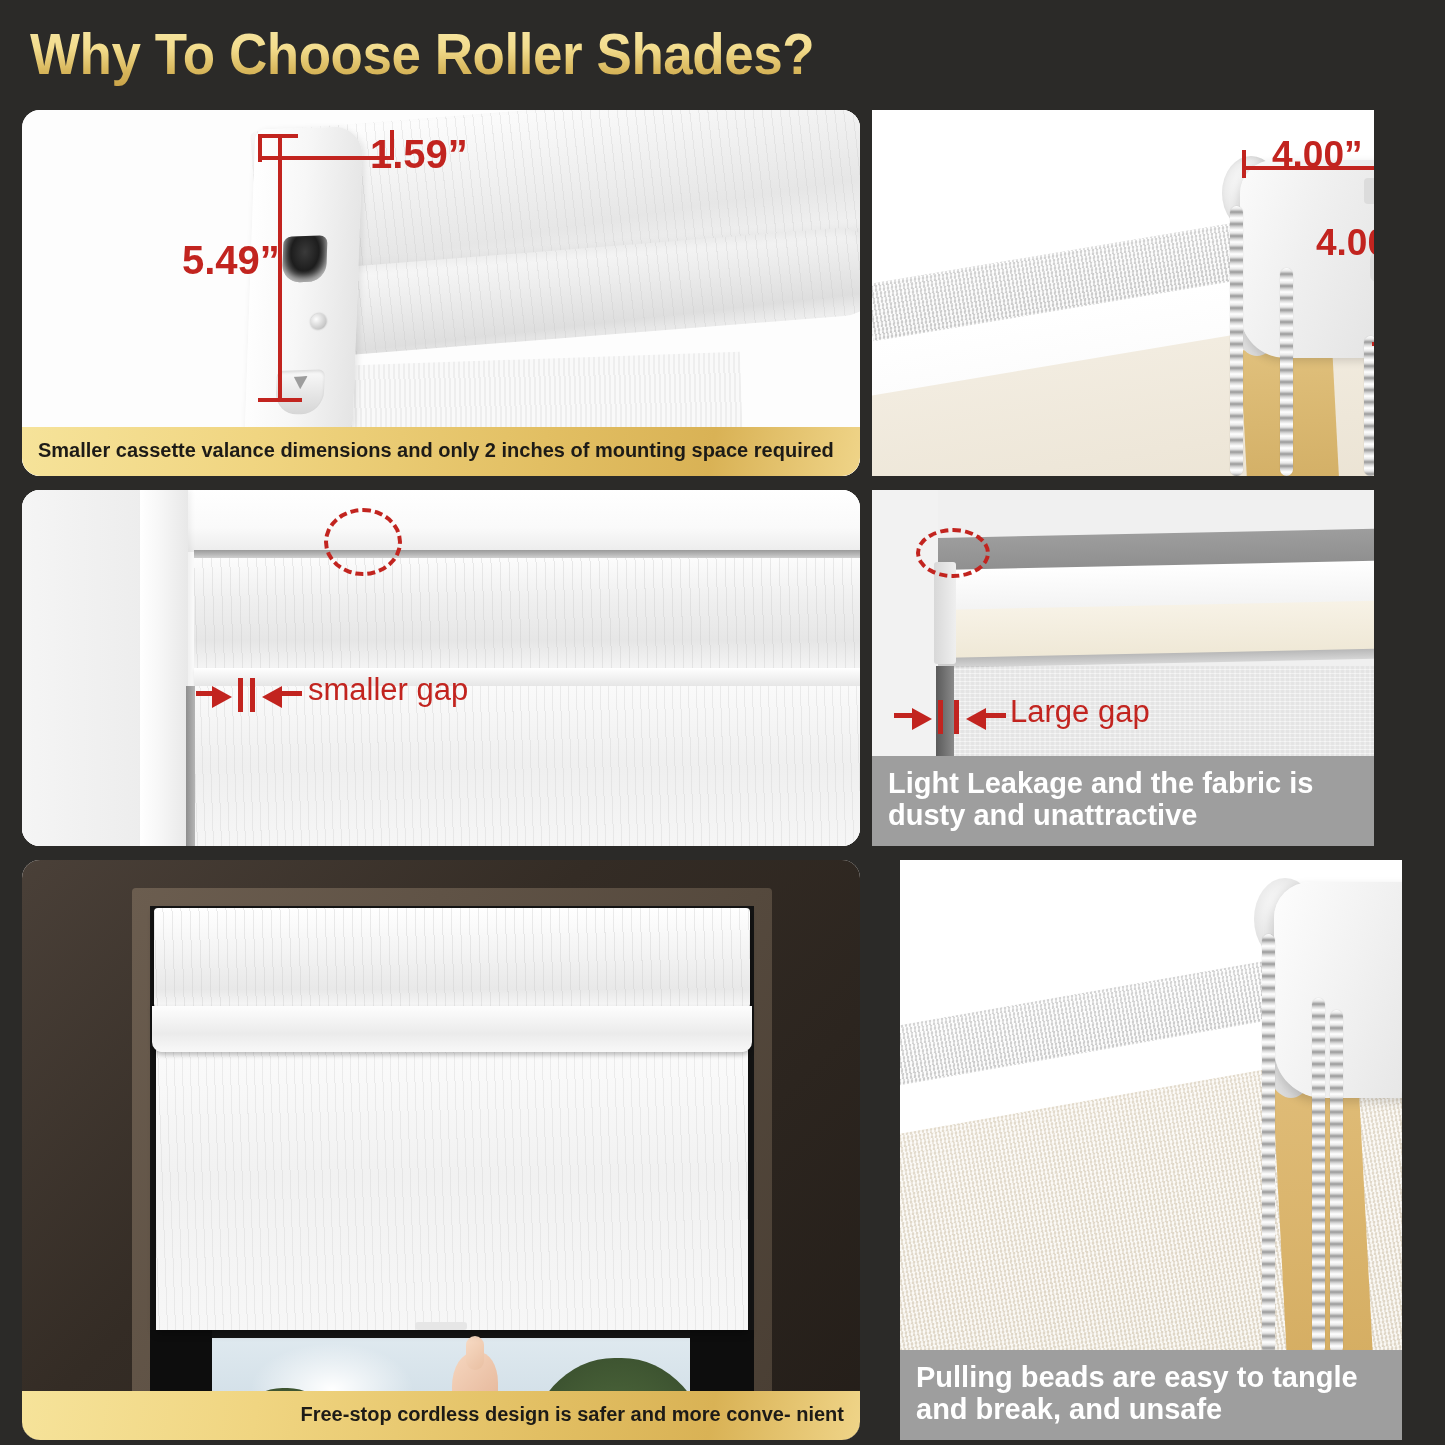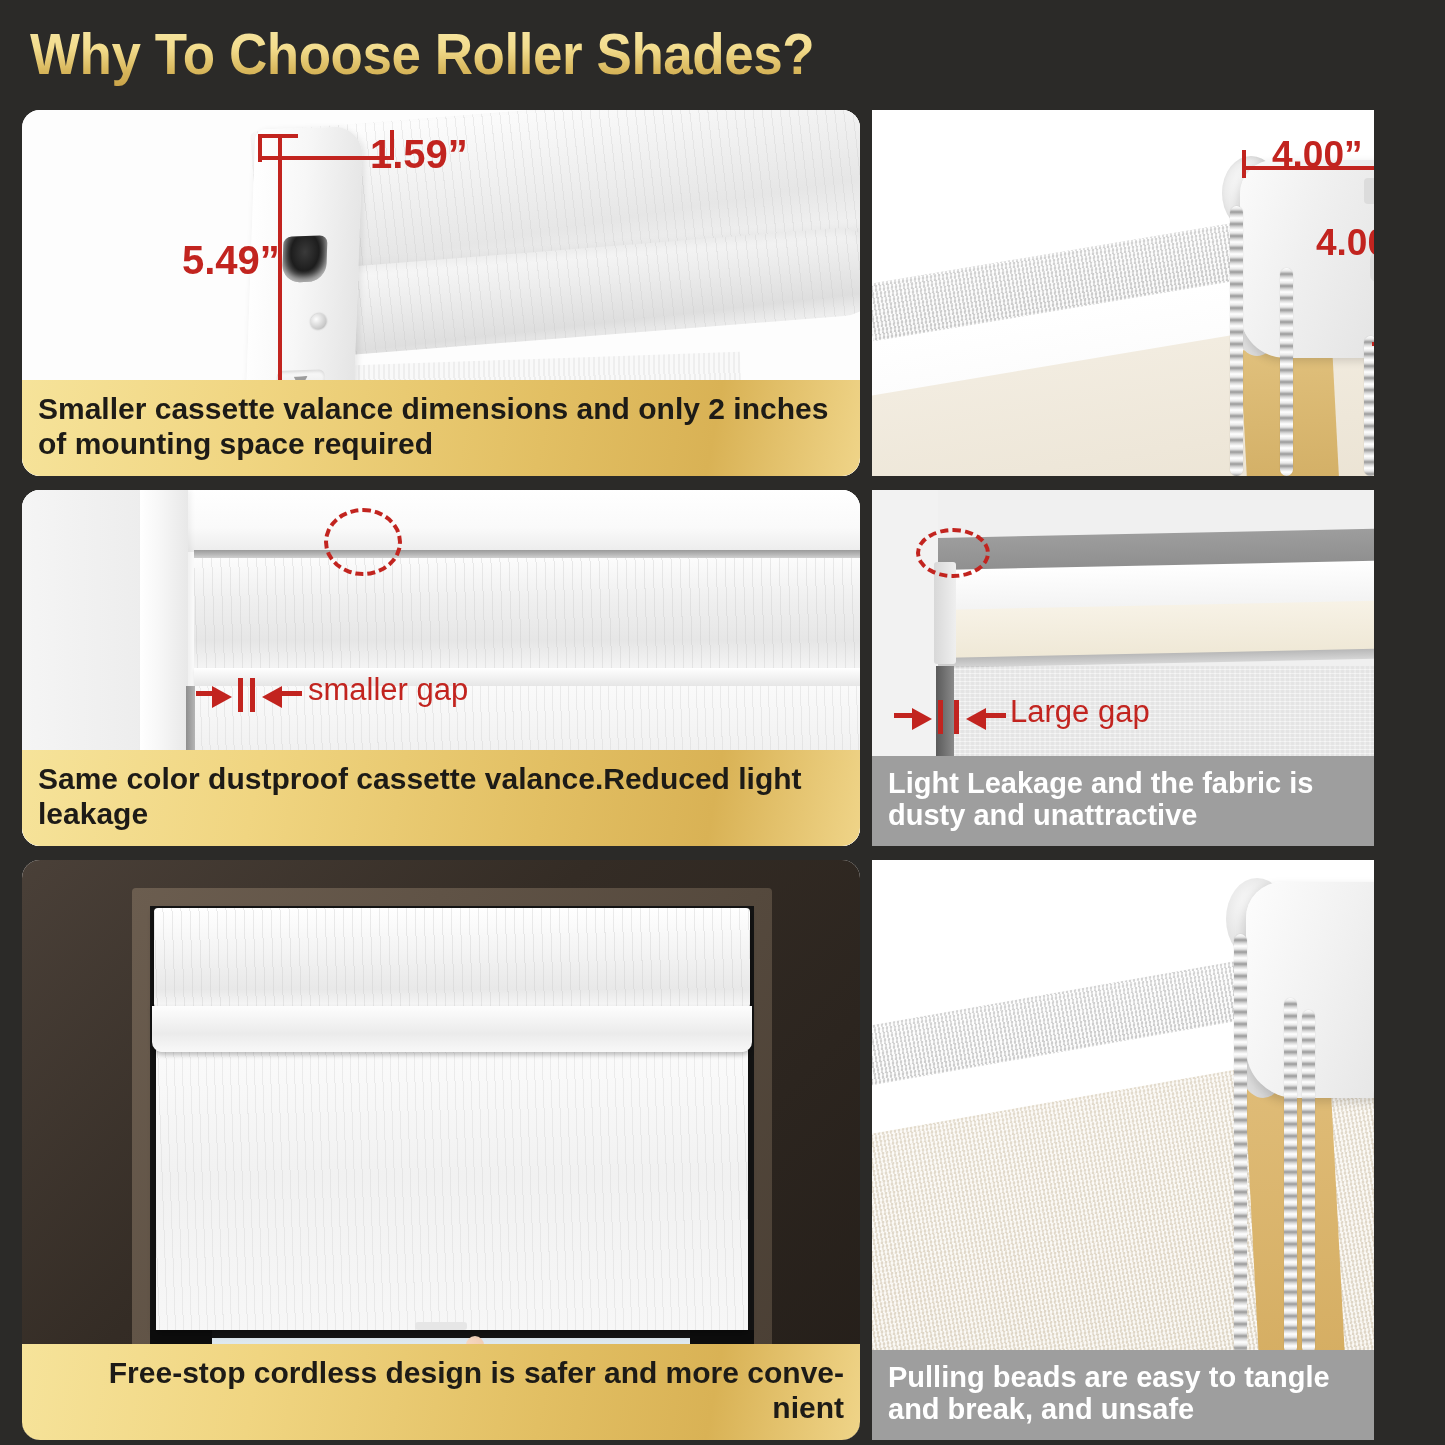--- a/index.html
+++ b/index.html
@@ -63,34 +63,34 @@
   
   .col-l { left: 22px;  width: 838px; }
   .col-r { left: 872px; width: 502px; }
 
   .row1 { top: 6px;   height: 366px; }
   .row2 { top: 386px; height: 356px; }
   .row3 { top: 756px; height: 580px; text-align: right; }
 
   .row1r { top: 6px;   height: 366px; }
   .row2r { top: 386px; height: 356px; }
-  .row3r { top: 756px; height: 580px; }
+  .row3r { top: 756px; height: 580px; margin-left: 28px; }
 
   
   .cap {
     position: absolute;
     left: 0; right: 0; bottom: 0;
     padding: 12px 16px 14px 16px;
     font-weight: bold;
     line-height: 1.16;
   }
   .cap-good {
     background: linear-gradient(100deg, #f6e39a 0%, #f0d581 28%, #e2bf63 62%, #d9b255 82%, #efd488 100%);
     color: #1d1b17;
-    font-size: 30px;
+    font-size: 20px;
     border-radius: 0 0 18px 18px;
   }
   .cap-bad {
     background: #9e9e9e;
     color: #ffffff;
     font-size: 29px;
     line-height: 1.1;
   }
 
   
@@ -590,21 +590,20 @@
       <div class="dashed-circle" style="left:302px; top:18px; width:78px; height:68px;"></div>
 
       <div class="arrow-r" style="left:190px; top:196px;"></div>
       <div class="arrow-stem" style="left:174px; top:201px; width:22px;"></div>
       <div class="gap-bar" style="left:216px; top:188px; height:34px;"></div>
       <div class="gap-bar" style="left:228px; top:188px; height:34px;"></div>
       <div class="arrow-l" style="left:240px; top:196px;"></div>
       <div class="arrow-stem" style="left:258px; top:201px; width:22px;"></div>
       <div class="gap-text" style="left:286px; top:182px;">smaller gap</div>
 
-      <div class="cap cap-good">Same color dustproof cassette valance.Reduced light leakage</div>
     </div>
 
     <div class="panel bad col-r row2r">
       <div class="p4-bg"></div>
       <div class="p4-wall"></div>
       <div class="p4-graybar"></div>
       <div class="p4-white1"></div>
       <div class="p4-cream"></div>
       <div class="p4-edge"></div>
       <div class="p4-tan">

